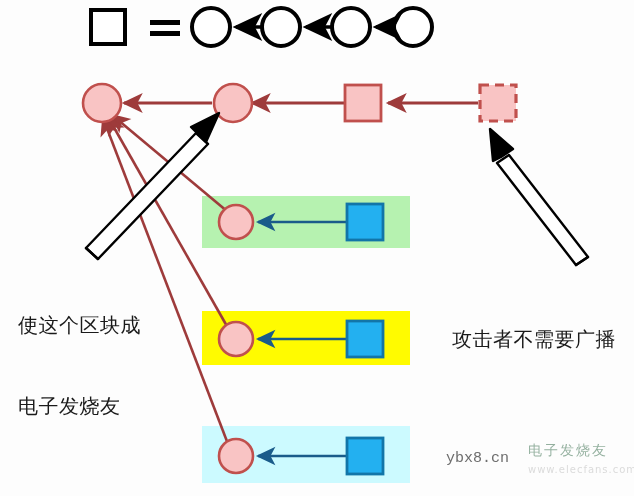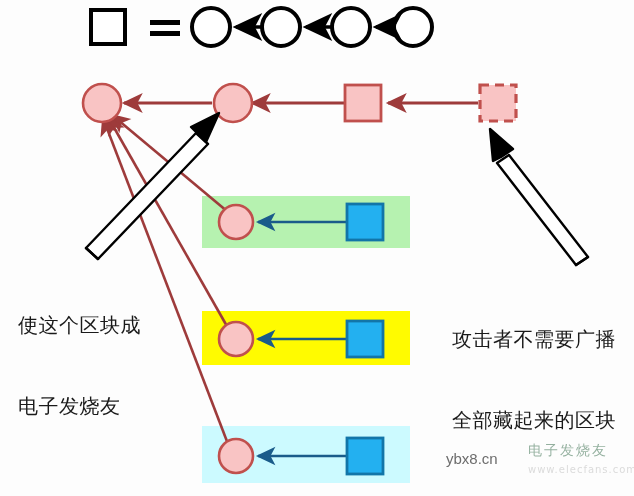--- a/index.html
+++ b/index.html
@@ -16,21 +16,21 @@
     line-height:27px;
     color:#1a1a1a;
     font-weight:400;
     letter-spacing:0.5px;
     white-space:pre;
   }
   #left-anno{left:18px;top:258px;}
   #right-anno{left:452px;top:272px;}
   #watermark{
     position:absolute;left:446px;top:450px;
-    font-family:Liberation Sans, sans-serif;
+    font-family:Liberation Mono, monospace;
     font-size:15px;color:#6d6d6d;letter-spacing:0px;
   }
   #wm-logo{
     position:absolute;left:520px;top:440px;width:110px;height:46px;
     opacity:.45;
   }
   .wm-cn{
     font-family:"DejaVu Serif","Liberation Serif",serif;
     font-size:14px;color:#14532d;letter-spacing:2px;
     position:absolute;left:8px;top:2px;white-space:pre;
@@ -131,21 +131,20 @@
     </g>
   </svg>
 
   <div class="anno-text" id="left-anno">
     <div>使这个区块成</div>
     <div>电子发烧友</div>
   </div>
 
   <div class="anno-text" id="right-anno">
     <div>攻击者不需要广播</div>
-    <div>全部藏起来的区块</div>
   </div>
 
   <div id="watermark">ybx8.cn</div>
   <div id="wm-logo">
     <div class="wm-cn">电子发烧友</div>
     <div class="wm-url">www.elecfans.com</div>
   </div>
 
 </div>
 

